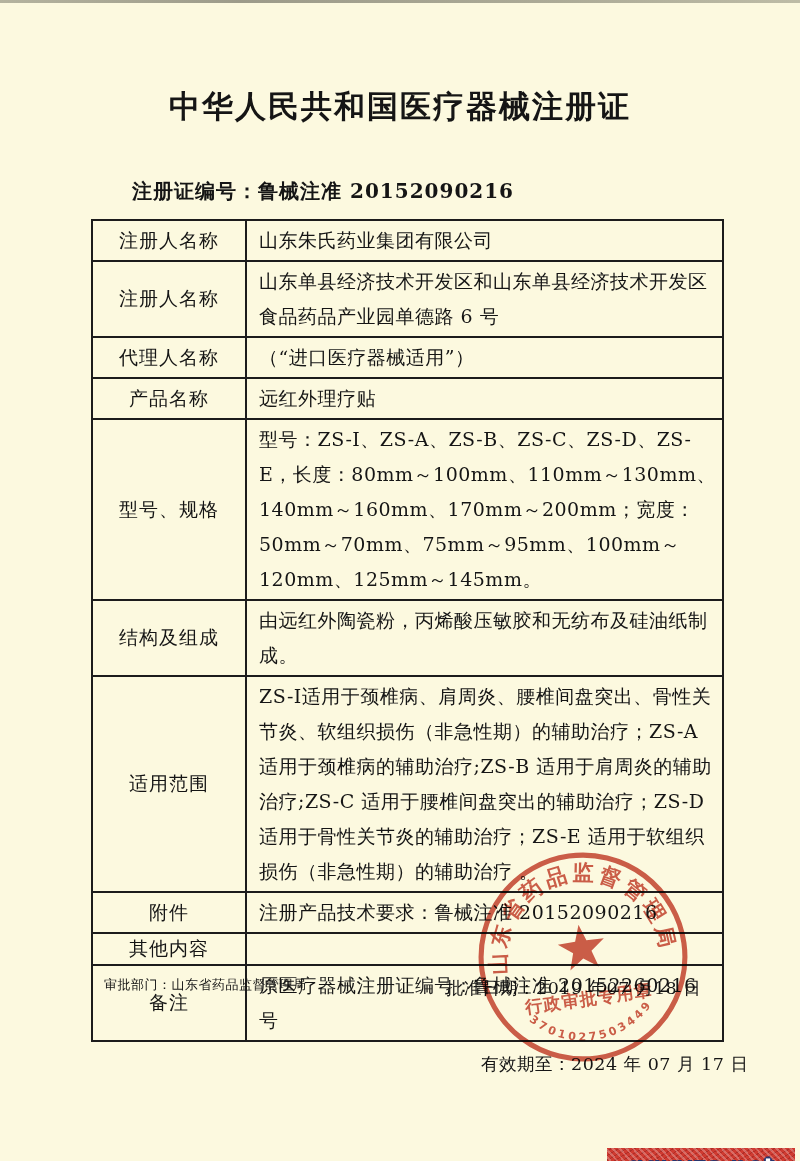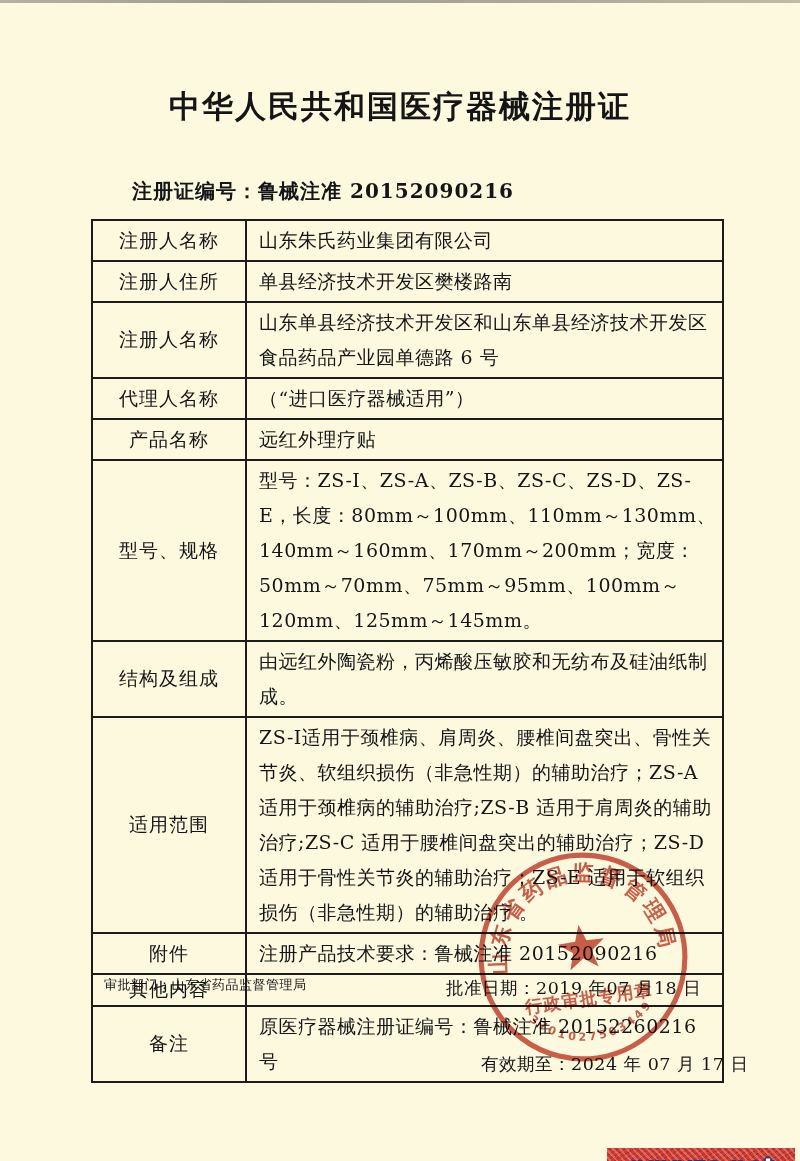--- a/index.html
+++ b/index.html
@@ -86,24 +86,20 @@
   <div class="doc-title">中华人民共和国医疗器械注册证</div>
 
   <div class="cert-line">注册证编号：鲁械注准 20152090216</div>
 
   <table class="cert-table">
     <tbody>
       <tr class="h38">
         <td class="lbl">注册人名称</td>
         <td class="val">山东朱氏药业集团有限公司</td>
       </tr>
-      <tr class="h38">
-        <td class="lbl">注册人住所</td>
-        <td class="val">单县经济技术开发区樊楼路南</td>
-      </tr>
       <tr class="h70">
         <td class="lbl">注册人名称</td>
         <td class="val">山东单县经济技术开发区和山东单县经济技术开发区食品药品产业园单德路 6 号</td>
       </tr>
       <tr class="h36">
         <td class="lbl">代理人名称</td>
         <td class="val">（“进口医疗器械适用”）</td>
       </tr>
       <tr class="h35">
         <td class="lbl">产品名称</td>

